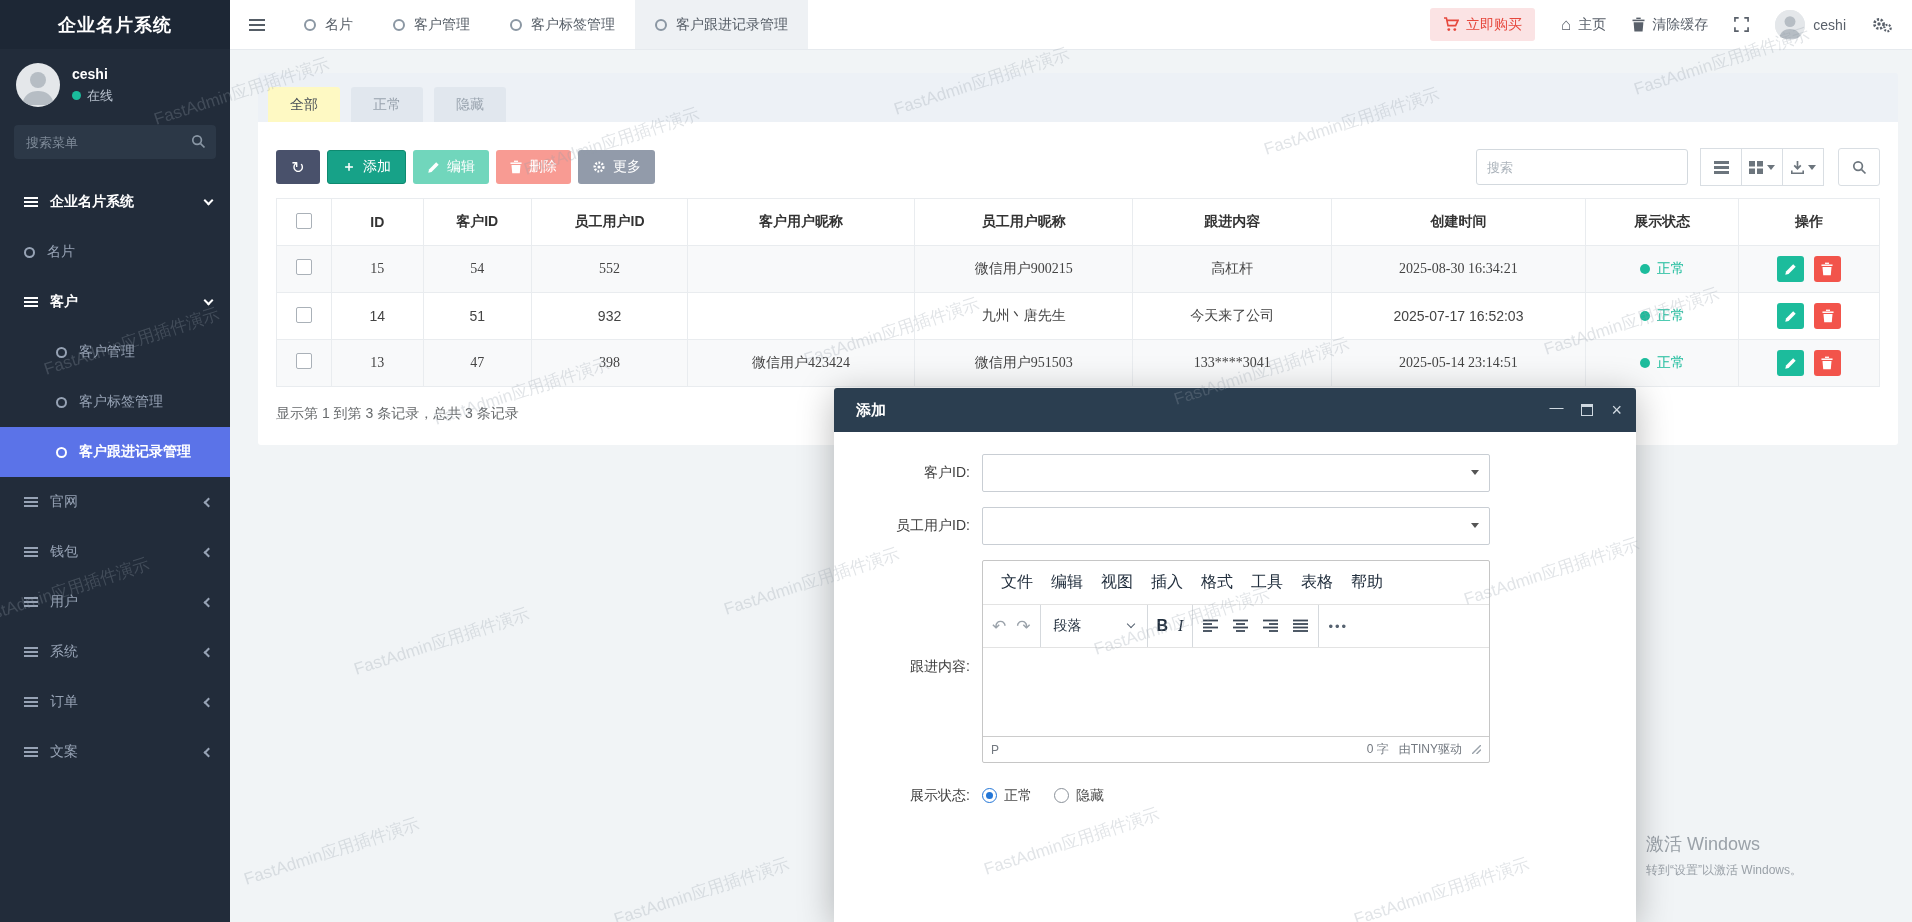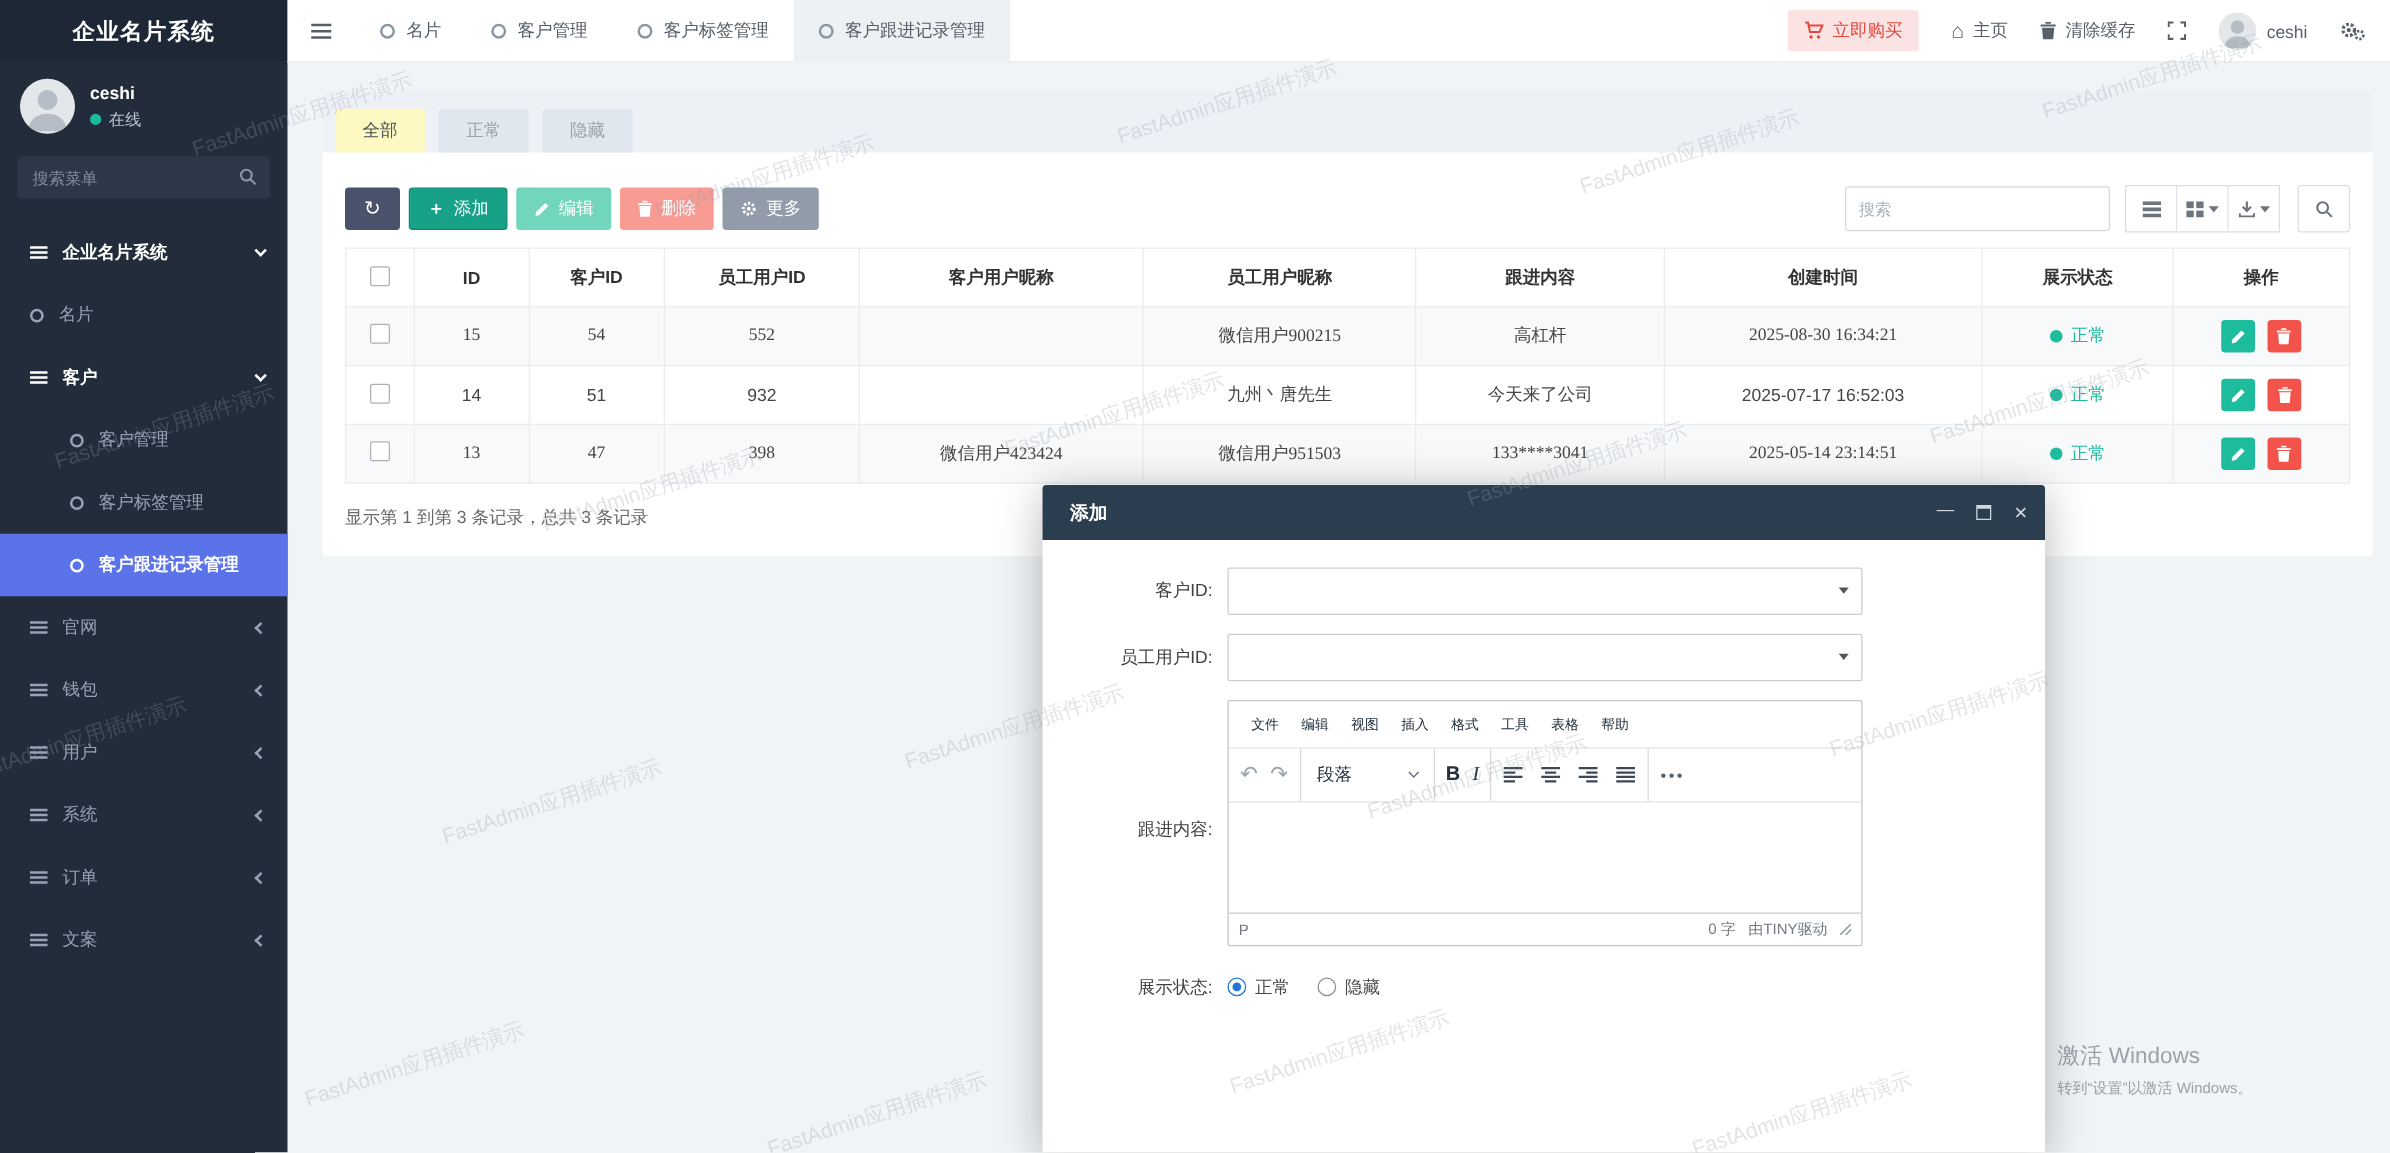--- a/index.html
+++ b/index.html
@@ -97,21 +97,21 @@
   .icon-min{font-size:14px;position:relative;top:-3px;}
   .icon-max{display:inline-block;width:10px;height:8px;border:1px solid #cfd8e0;border-top-width:3px;}
   .icon-close{font-size:18px;line-height:1;}
   .m-row{display:flex;align-items:center;margin-top:15px;}
   .m-row.first{margin-top:22px;}
   .m-label{width:136px;text-align:right;padding-right:12px;color:#404040;flex:0 0 auto;}
   .m-select{width:506px;height:36px;border:1px solid #c9ced4;border-radius:2px;background:#fff;position:relative;cursor:pointer;}
   .m-select .caret{position:absolute;right:10px;top:15px;border-top-color:#555;}
   
   .tiny{width:506px;border:1px solid #c6c6c6;border-radius:2px;background:#fff;}
-  .tiny-menu{display:flex;gap:2px;padding:7px 10px;color:#222f3e;font-size:11px;}
+  .tiny-menu{display:flex;gap:2px;padding:7px 10px;color:#222f3e;font-size:16px;}
   .tiny-menu span{padding:4px 8px;cursor:pointer;}
   .tiny-tools{display:flex;align-items:stretch;border-top:1px solid #e3e3e3;height:42px;}
   .tg{display:flex;align-items:center;padding:0 9px;gap:10px;border-right:1px solid #d5d9dd;}
   .tg:last-child{border-right:none;}
   .tbtn{color:#566270;font-size:17px;cursor:pointer;display:inline-flex;align-items:center;}
   .tbtn.dim{color:#9aa2aa;}
   .para{display:flex;align-items:center;gap:46px;color:#222f3e;cursor:pointer;padding:0 4px;}
   .para .chev{border-color:#566270;width:6px;height:6px;border-width:1.5px;}
   .bold{font-weight:bold;font-size:16px;color:#222f3e;}
   .ital{font-style:italic;font-family:"Liberation Serif","DejaVu Serif",serif;font-size:16px;color:#222f3e;}

